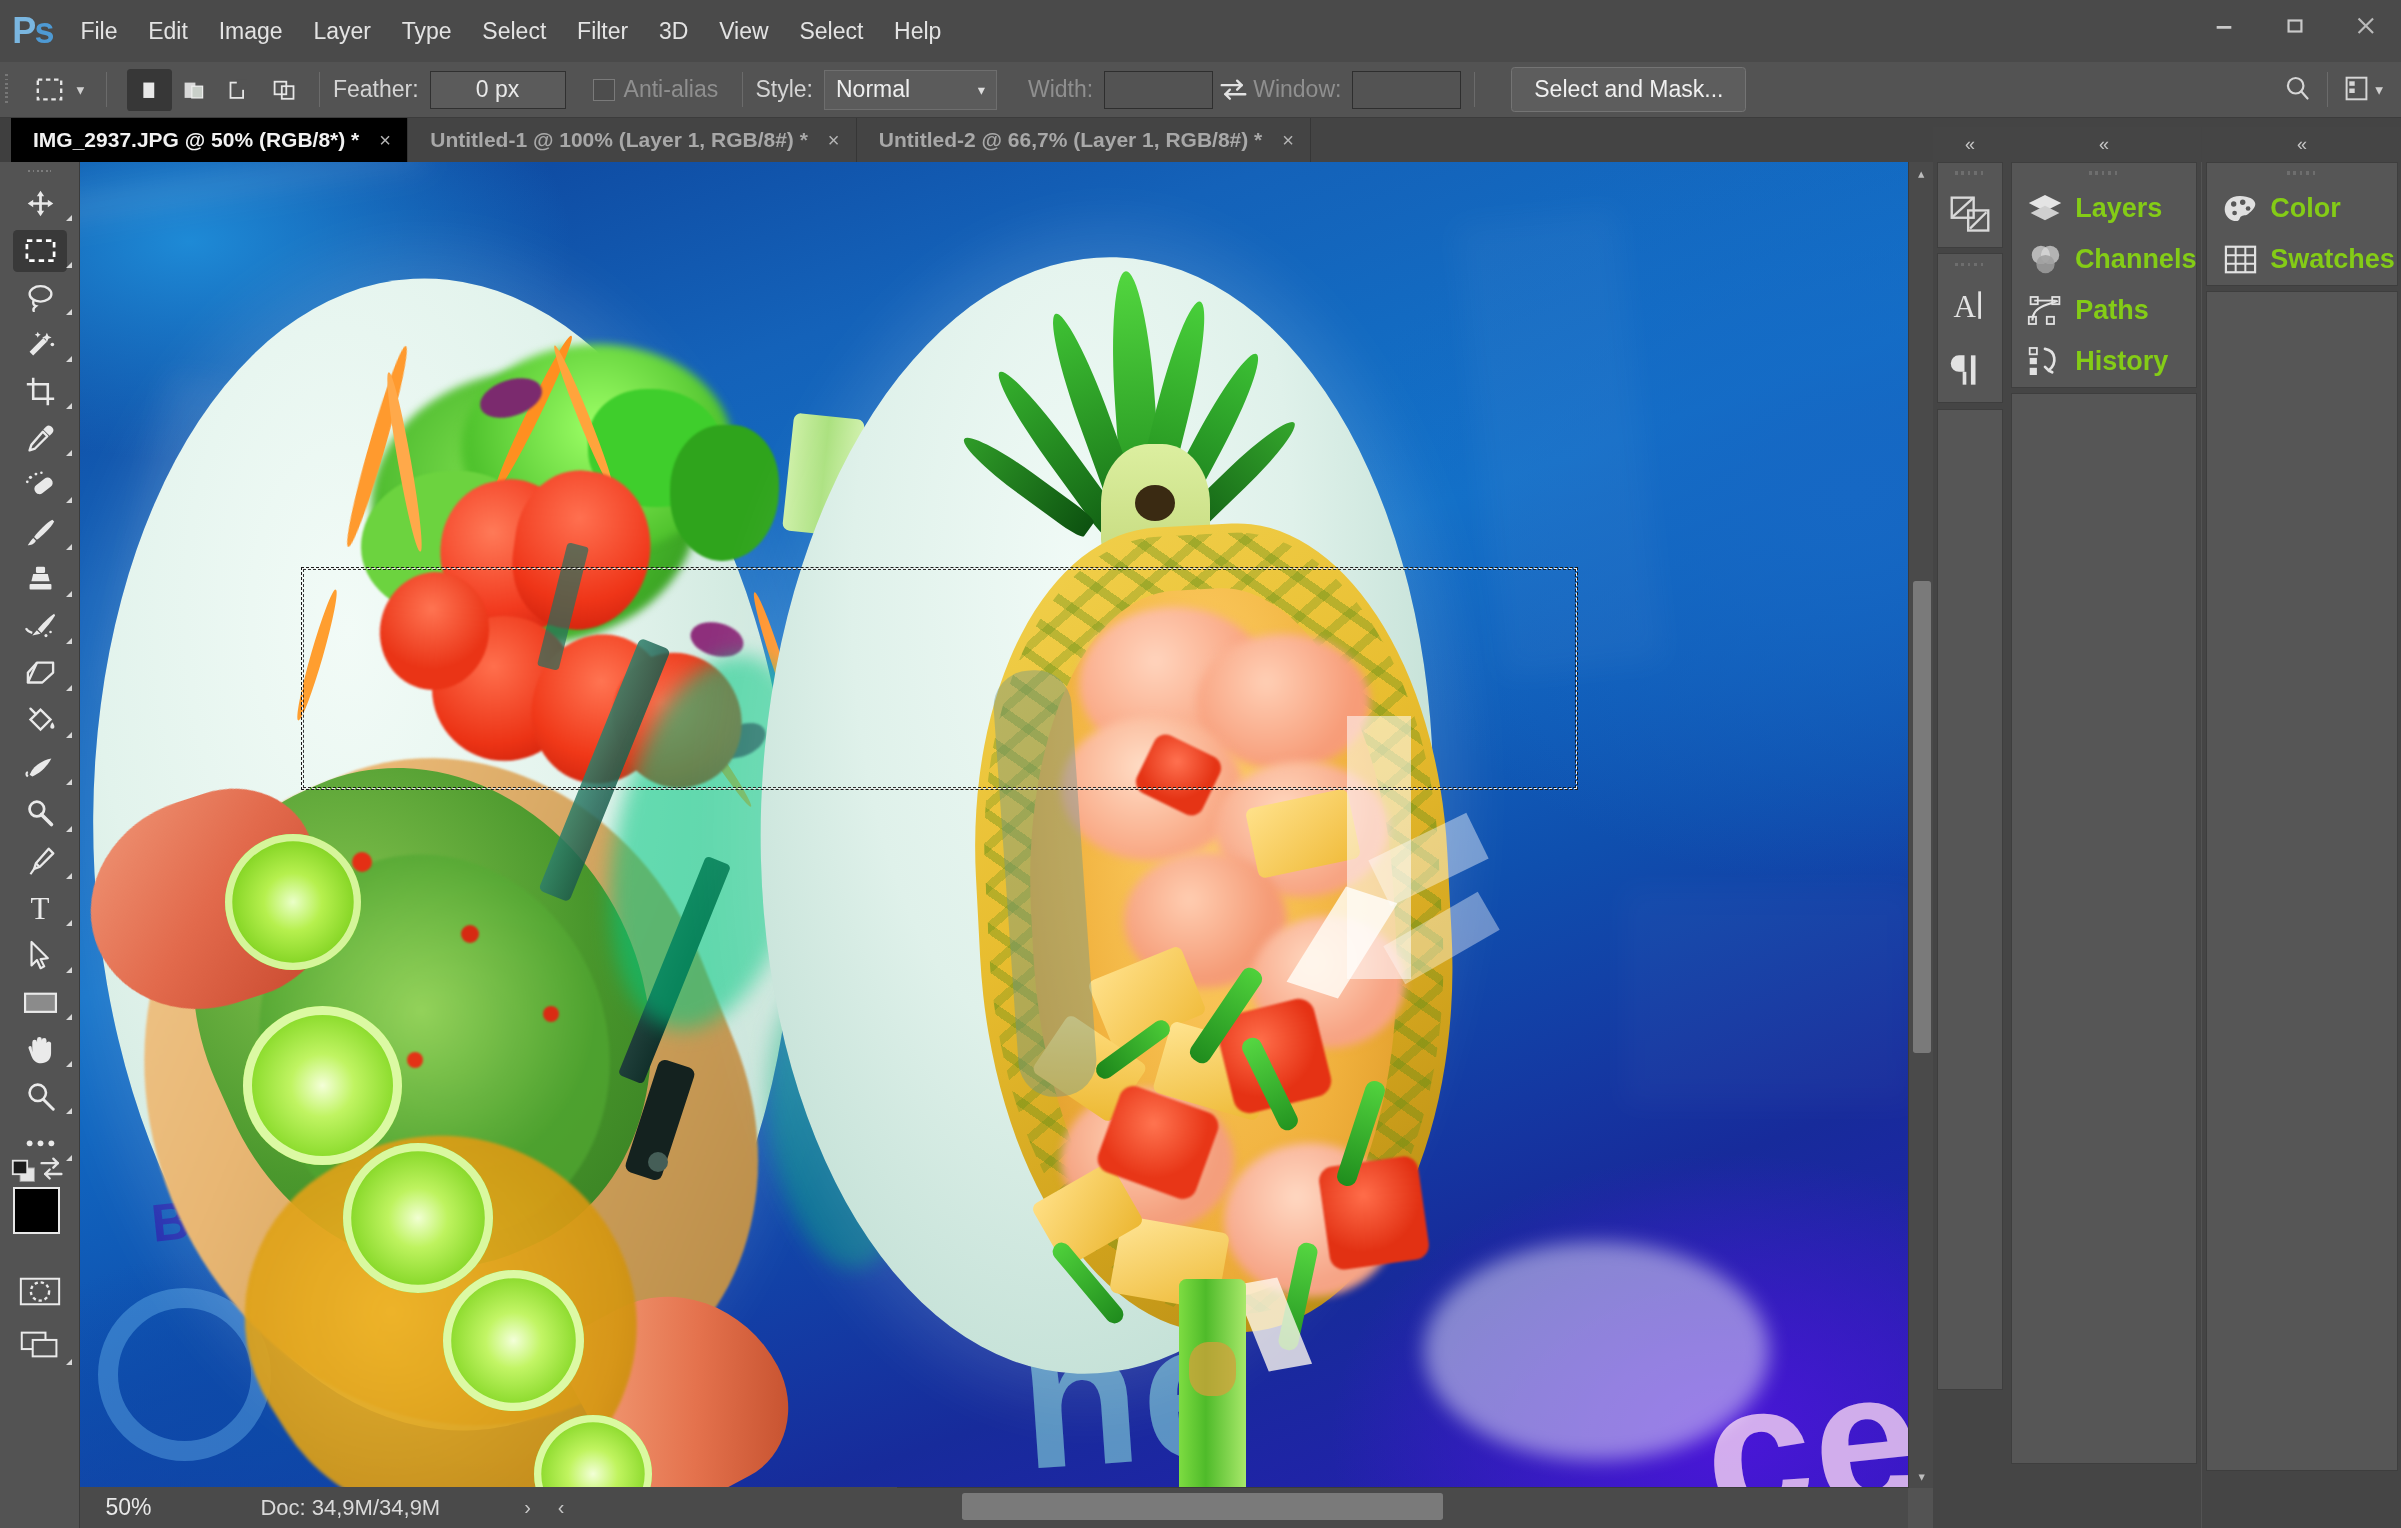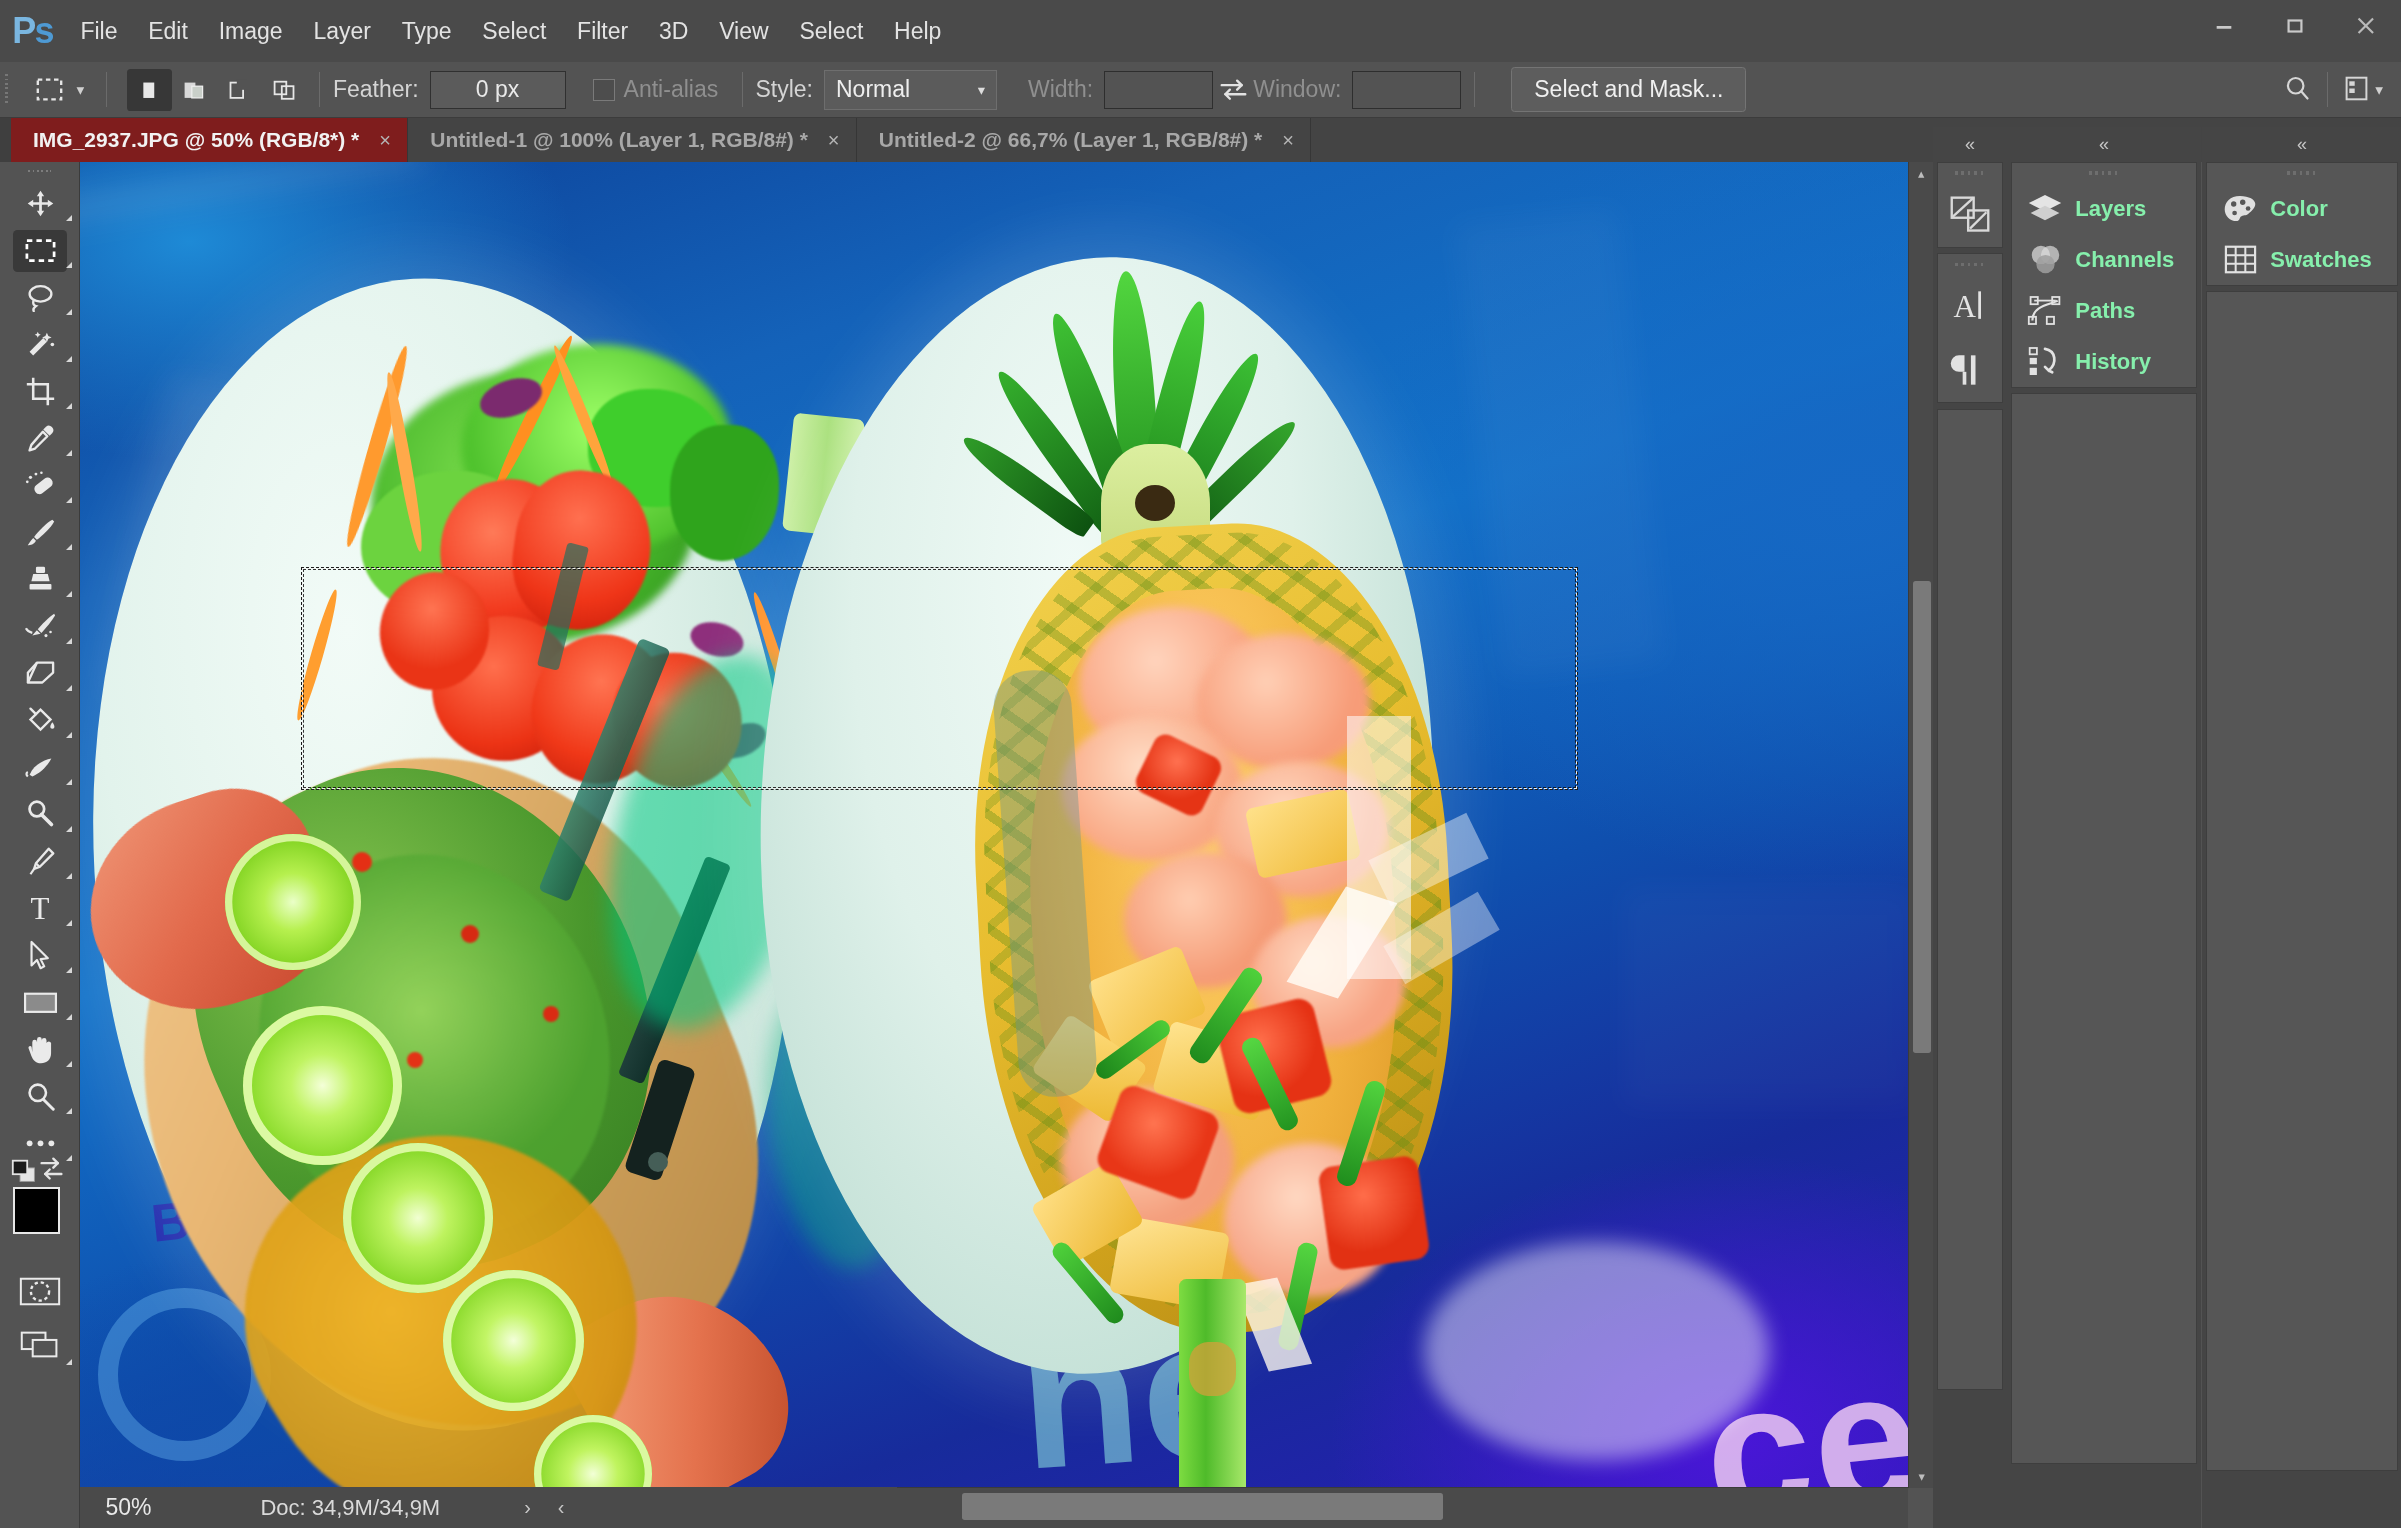--- a/index.html
+++ b/index.html
@@ -79,21 +79,21 @@
   #tabbar {
     position: absolute; left: 0; top: 118px; width: 2401px; height: 44px;
     background: #444444; display: flex; align-items: flex-end;
   }
   #tabbar-grip { width: 11px; height: 44px; background:#3f3f3f;}
   .doc-tab {
     height: 44px; display: flex; align-items: center; padding: 0 16.3px 0 22px;
     font-size: 21px; font-weight: bold; color: #a8a8a8; background: #444444;
     border-right: 0.9px solid #363636; white-space: nowrap;
   }
-  .doc-tab.active { background: #7f1d1d; color: #f2f2f2; }
+  .doc-tab.active { background: #000000; color: #f2f2f2; }
   .doc-tab .closex { color: #b5b5b5; font-size: 20px; margin-left: 20px; font-weight: normal; }
 
   
   #toolbar {
     position: absolute; left: 0; top: 162px; width: 80px; height: 1366px;
     background: #535353; border-right: 0.9px solid #3b3b3b;
   }
   #tb-grip { height: 18px; display:flex; align-items:center; justify-content:center;}
   #tb-grip .d { width: 23.6px; height: 2.7px;
     background: repeating-linear-gradient(to right,#7d7d7d 0 1.8px, transparent 1.8px 4.5px); }
@@ -200,21 +200,21 @@
   #col-c { left: 2202px; top: 127px; width: 200px; height: 1401px; background:#454545;}
 
   .col-chev { height: 35px; display:flex; align-items:center; justify-content:center;
     color:#c5c5c5; font-size:18px;}
   .pgroup { background:#565656; border:0.9px solid #3e3e3e; margin: 0 3.6px 5.4px 3.6px; }
   .pgrip { height:20px; display:flex; align-items:center; justify-content:center;}
   .pgrip .d { width:31px; height:3.6px;
     background: repeating-linear-gradient(to right,#6e6e6e 0 2.7px,transparent 2.7px 6.4px);}
   .prow { display:flex; align-items:center; height: 51px; padding-left: 12.7px; }
   .prow .ico { width: 42px; display:flex; align-items:center; justify-content:center;}
-  .prow .lbl { color:#86efac; font-size:22px; font-weight:bold; margin-left: 9px;}
+  .prow .lbl { color:#84cc16; font-size:27px; font-weight:bold; margin-left: 9px;}
   .pbox-icon { display:flex; align-items:center; justify-content:center; height:64px;}
 
   .empty-panel { background:#565656; border:0.9px solid #3e3e3e; margin: 0 3.6px 5.4px 3.6px; }
 </style>
 </head>
 <body>
 
 <div id="titlebar">
   <div id="ps-logo">
     <span class="p">P</span>

